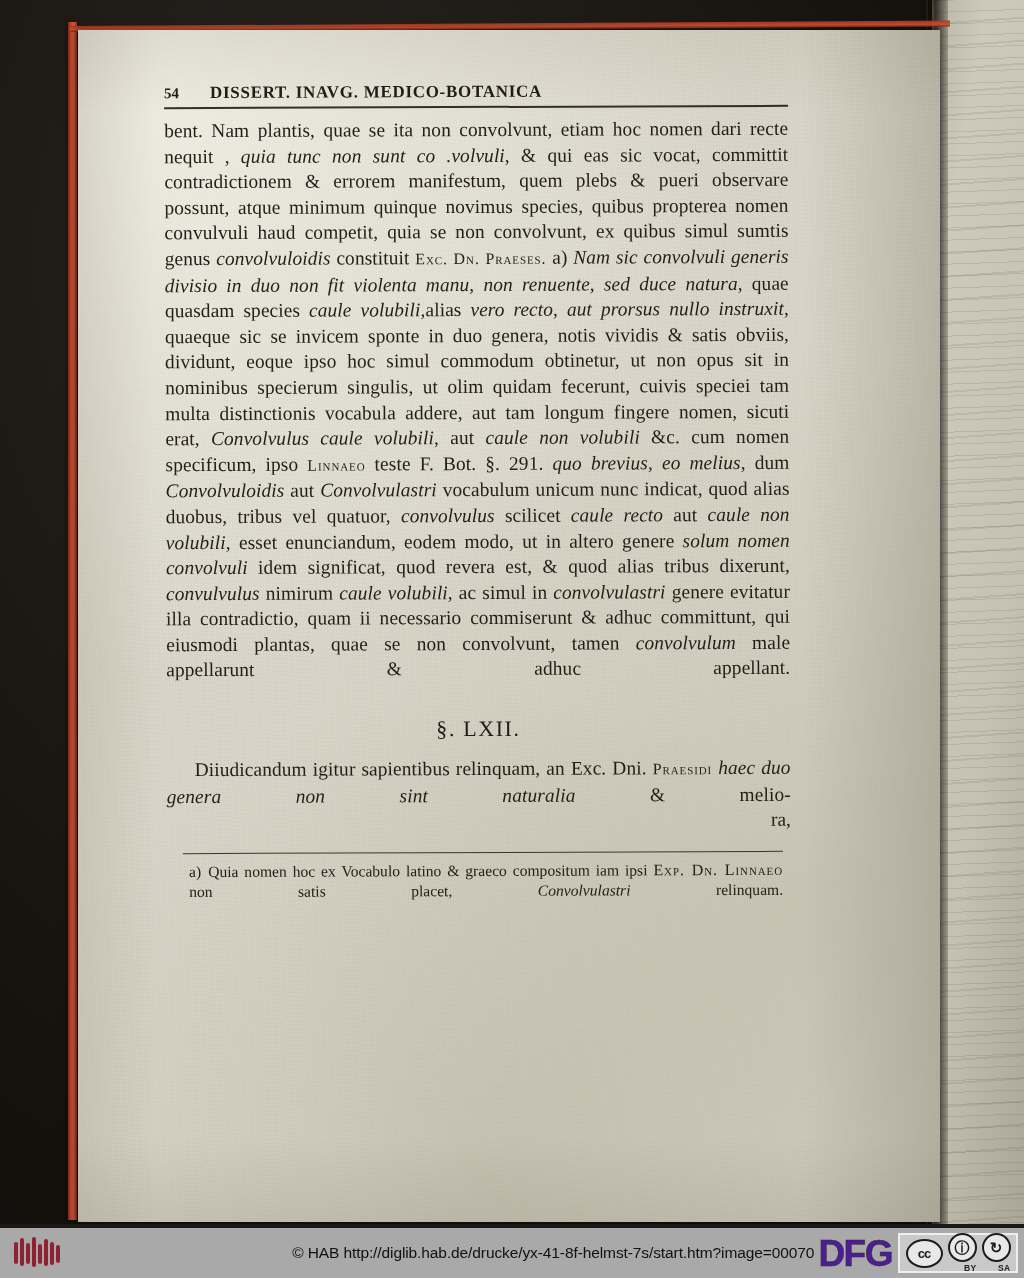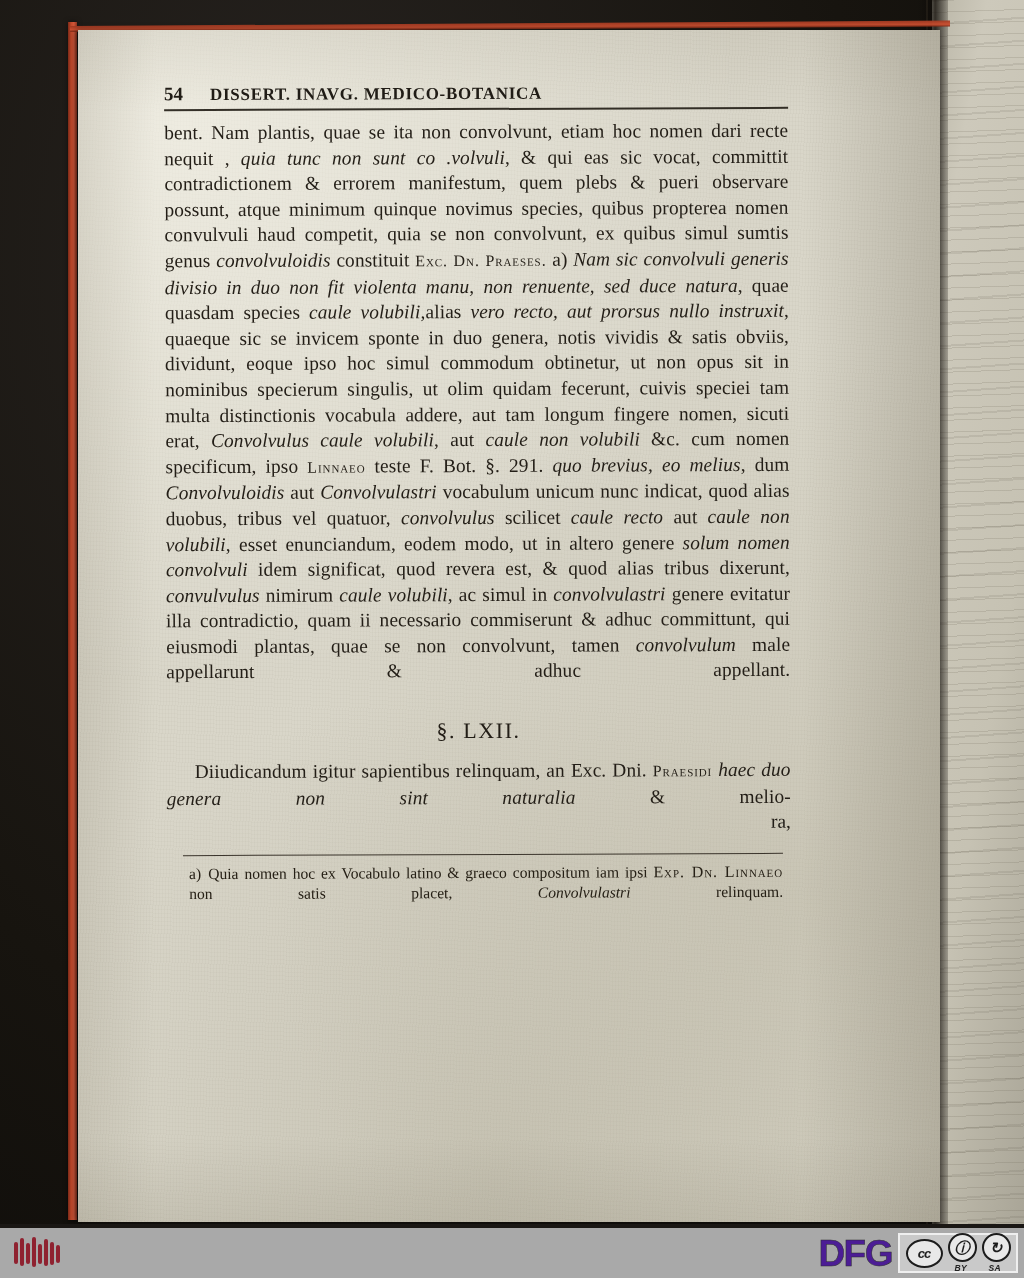--- a/index.html
+++ b/index.html
@@ -148,21 +148,21 @@
   
   .runhead {
     display: flex;
     align-items: baseline;
     font-size: 17.5px;
     letter-spacing: .4px;
     margin-bottom: 3px;
   }
   .folio {
     width: 46px;
-    font-size: 19px;
+    font-size: 15px;
     font-weight: 700;
     letter-spacing: 0;
   }
   .runhead-title {
     font-weight: 700;
     font-size: 17px;
     letter-spacing: .7px;
   }
   .headrule {
     height: 0;
@@ -288,21 +288,21 @@
     height: 40px;
     width: 120px;
     margin-right: 6px;
     flex: none;
     display: flex;
     align-items: center;
     justify-content: space-around;
     padding: 0 3px;
     box-sizing: border-box;
   }
-  .cc-badge { display: flex; flex-direction: column; align-items: flex-start; font-style: italic; }
+  .cc-badge { display: flex; flex-direction: column; align-items: flex-end; }
   .cc-circle {
     width: 25px; height: 25px;
     border: 2.4px solid #1c1c1c;
     border-radius: 50%;
     display: flex; align-items: center; justify-content: center;
     font-family: "Liberation Sans", sans-serif;
     font-weight: 700;
     color: #1c1c1c;
     background: #e8e8e8;
   }
@@ -369,20 +369,21 @@
           <rect x="26" y="8" width="4" height="20" rx="2"></rect>
           <rect x="32" y="3" width="4" height="27" rx="2"></rect>
           <rect x="38" y="6" width="4" height="23" rx="2"></rect>
           <rect x="44" y="9" width="4" height="18" rx="2"></rect>
         </g>
       </svg>
     </div>
 
     <div class="attrib-spacer"></div>
 
+    <div class="attrib-text">© HAB http://diglib.hab.de/drucke/yx-41-8f-helmst-7s/start.htm?image=00070</div>
 
     <div class="dfg-logo">DFG</div>
 
     <div class="cc-box">
       <div class="cc-badge">
         <div class="cc-circle wide">cc</div>
       </div>
       <div class="cc-badge">
         <div class="cc-circle">
             <span class="cc-glyph">ⓘ</span>

